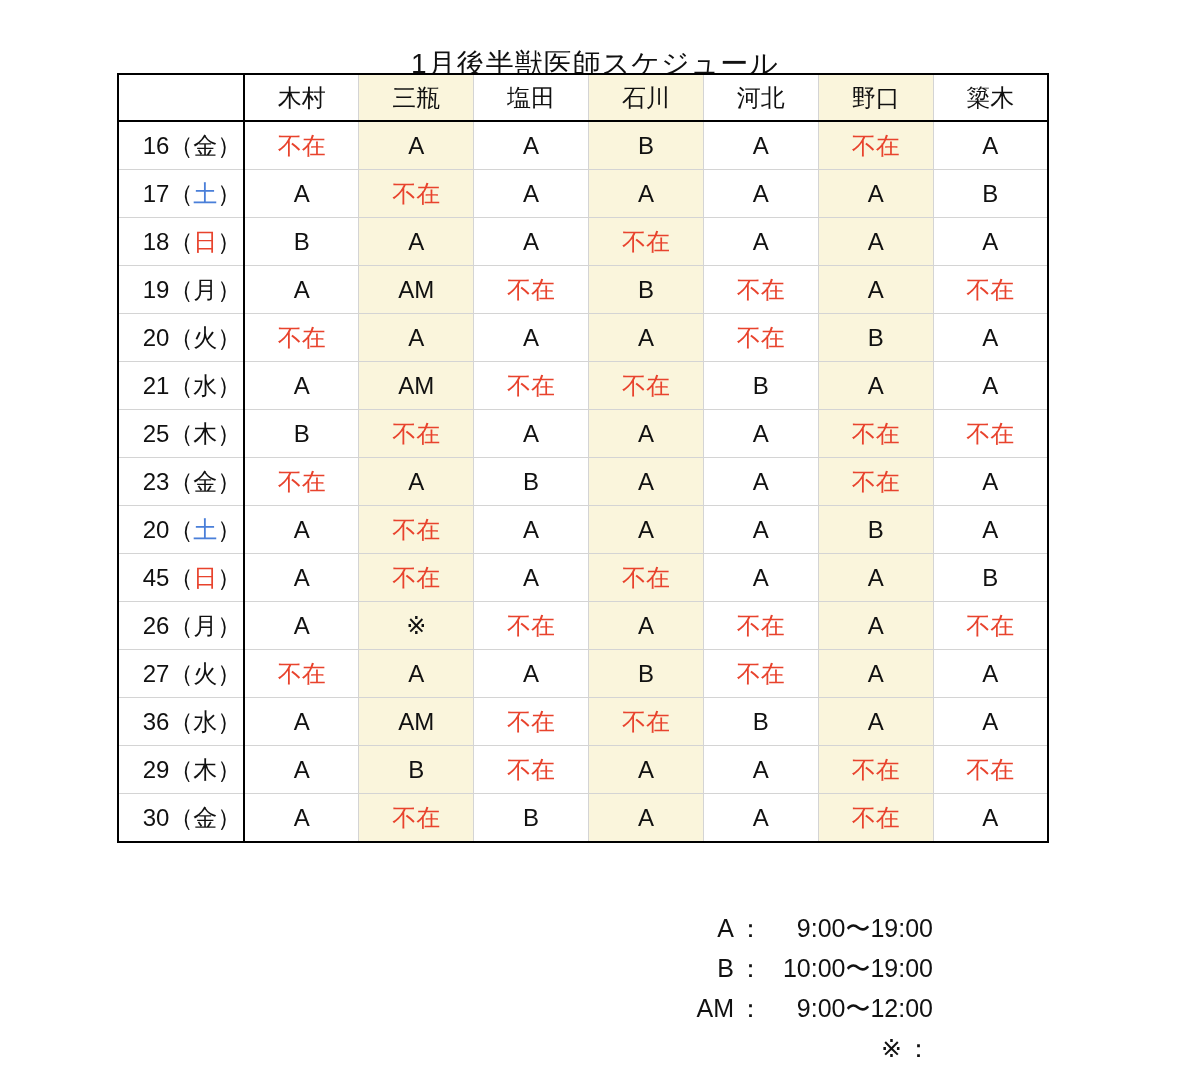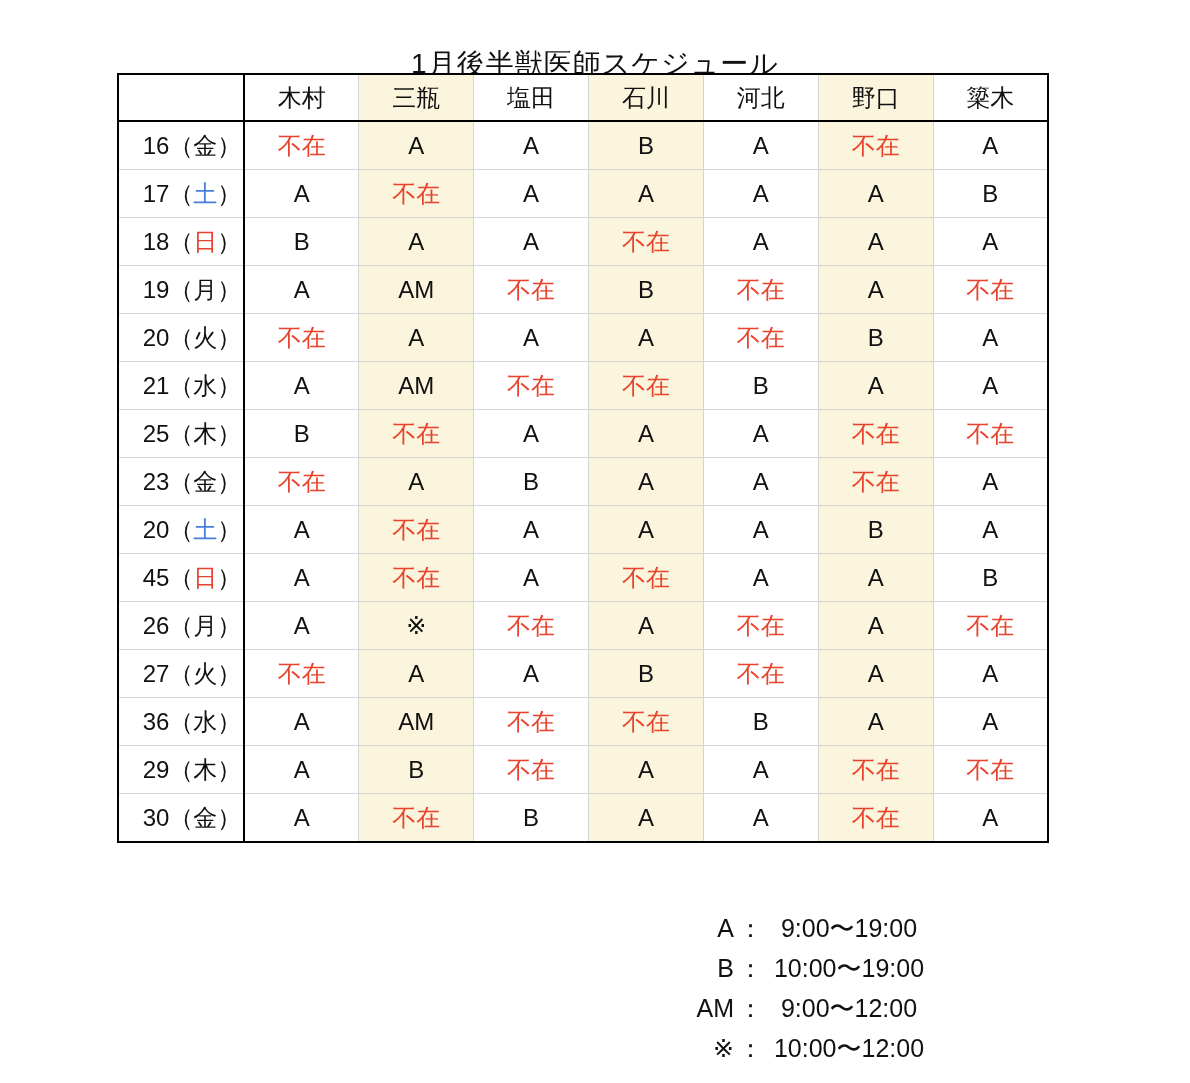--- a/index.html
+++ b/index.html
@@ -84,21 +84,21 @@
   }
   .legend-label {
     min-width: 48px;
     text-align: right;
   }
   .legend-colon {
     margin: 0 2px 0 4px;
   }
   .legend-time {
     min-width: 168px;
-    text-align: center;
+    text-align: right;
   }
 </style>
 </head>
 <body>
 
 <div id="page" style="--hl-bg: #FAF5DC; --red: #E8432D; --blue: #4A7FD9; --grid: #D4D4D4; --border: #000000;">
 
   <div class="title">1月後半獣医師スケジュール</div>
 
   <table class="schedule">
@@ -283,17 +283,16 @@
         <span class="legend-time">10:00〜19:00</span>
       </div>
       <div class="legend-row">
         <span class="legend-label">AM</span>
         <span class="legend-colon">：</span>
         <span class="legend-time">9:00〜12:00</span>
       </div>
       <div class="legend-row">
         <span class="legend-label">※</span>
         <span class="legend-colon">：</span>
-        <span class="legend-time">10:00〜12:00</span>
       </div>
     </div>
 
 </div>
 
 </body></html>

